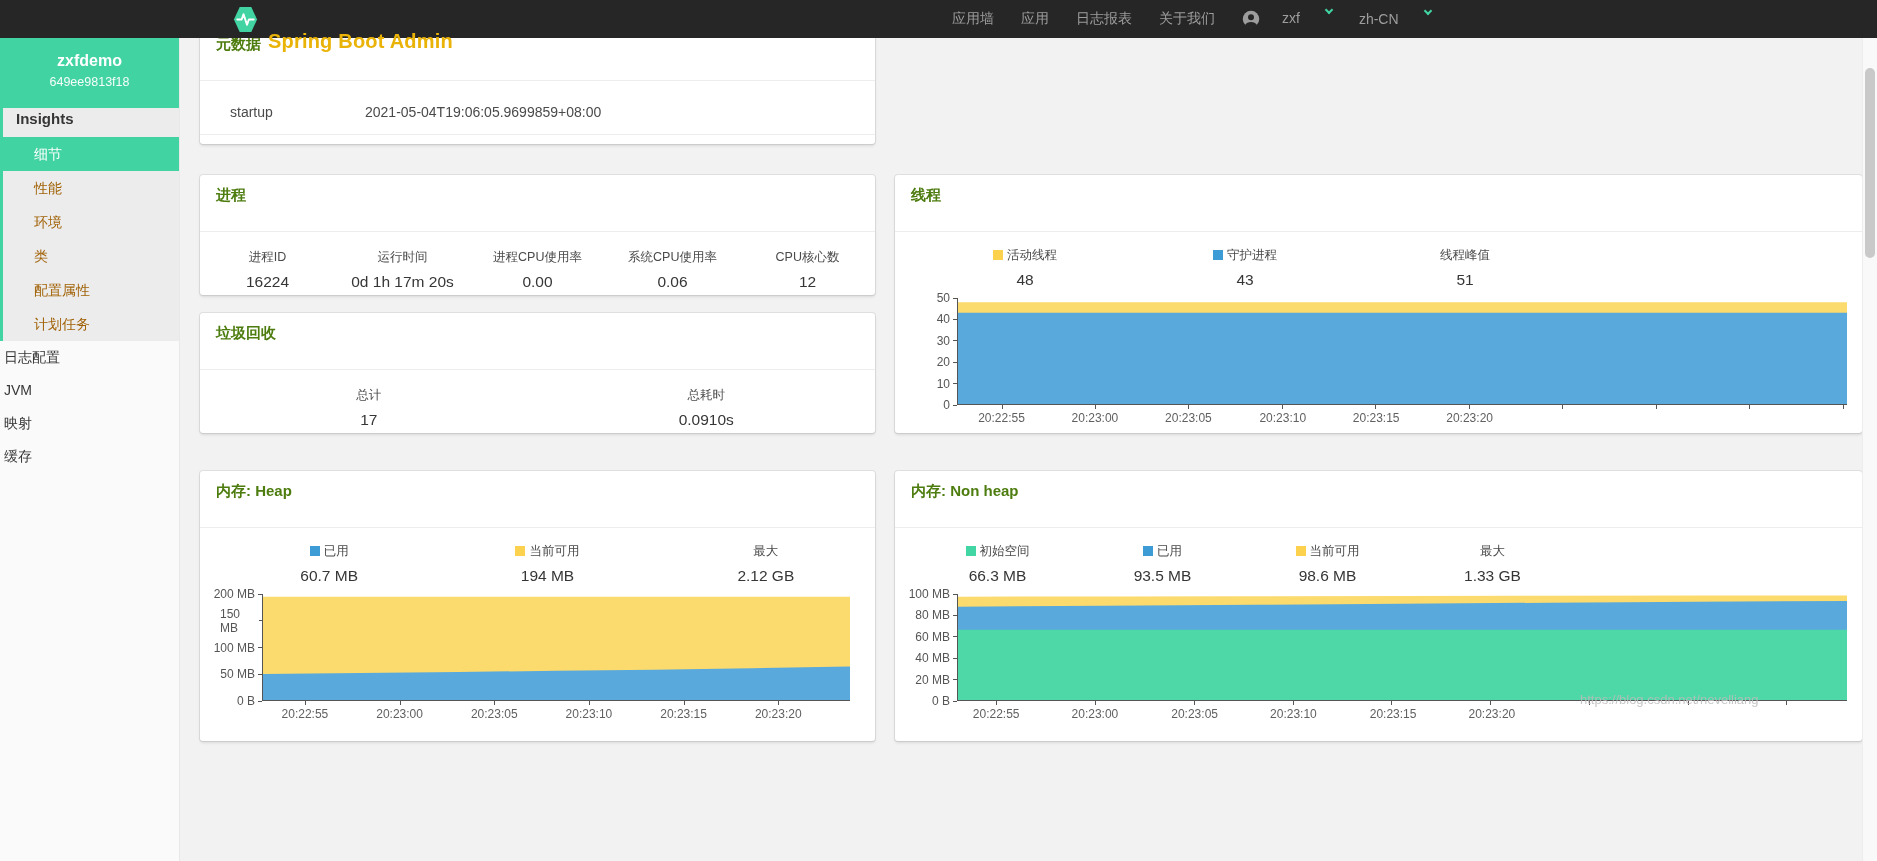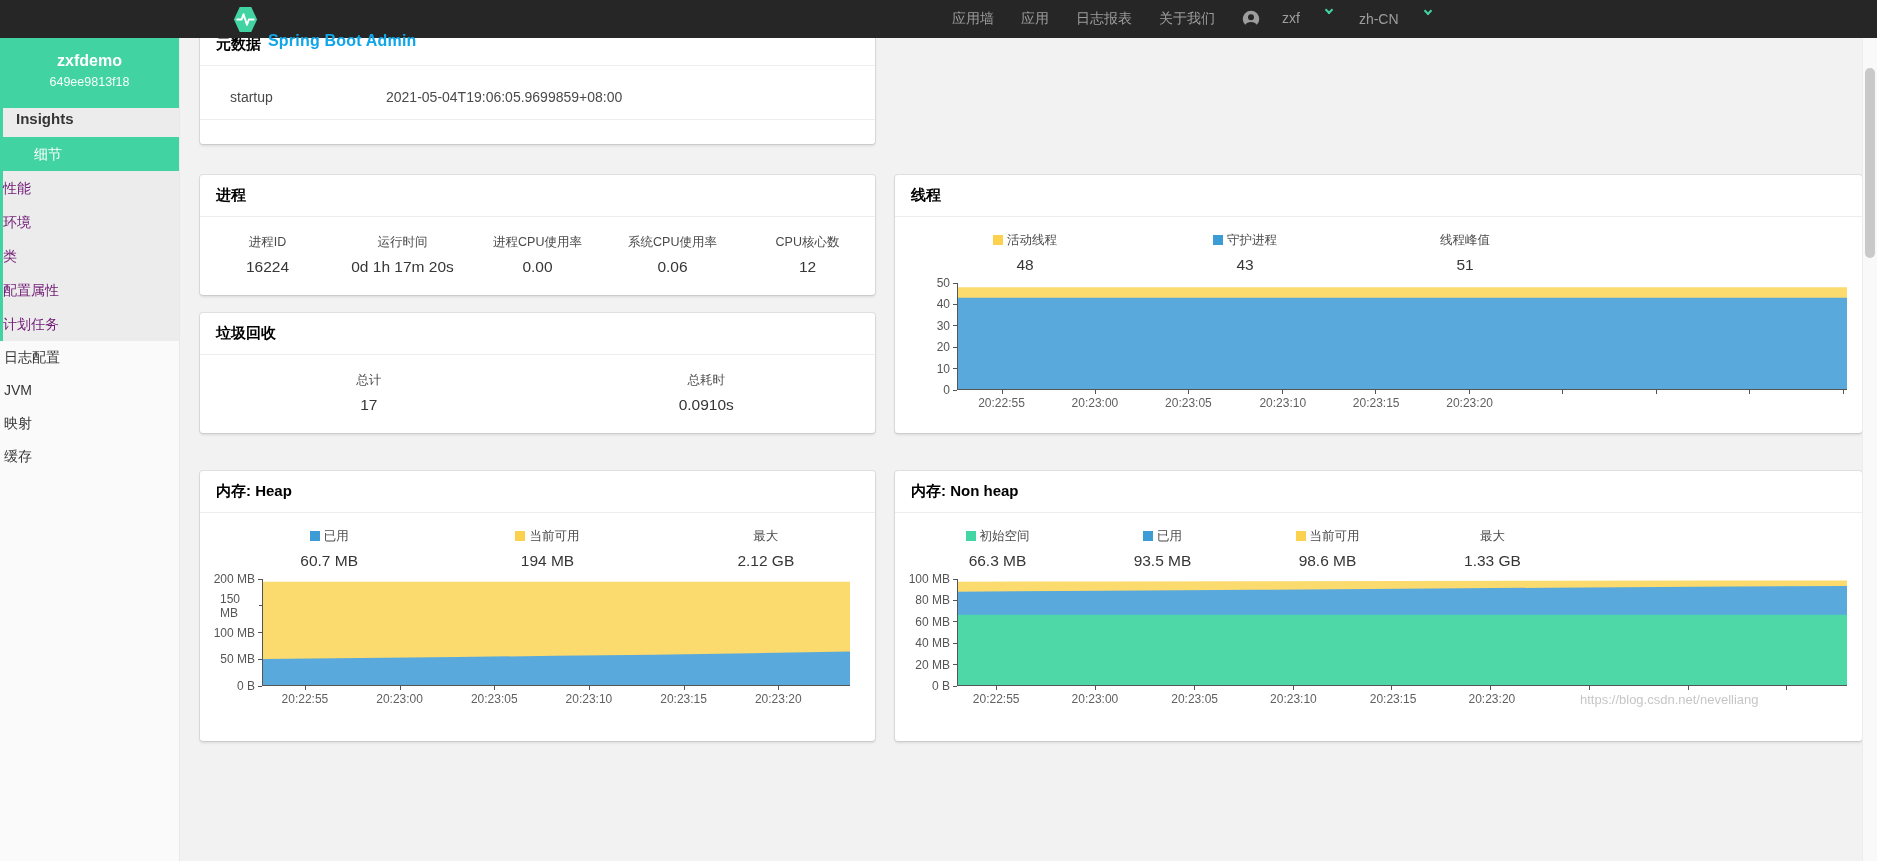--- a/index.html
+++ b/index.html
@@ -2,51 +2,51 @@
 <html><head>
 <meta charset="utf-8">
 <style>
   * { margin:0; padding:0; box-sizing:border-box; }
   html,body { width:1877px; height:861px; overflow:hidden;
     font-family:"Liberation Sans","DejaVu Sans",sans-serif; background:#f2f2f2; color:#363636; }
 
   
   .navbar { position:absolute; left:0; top:0; width:1877px; height:38px; background:#262626; z-index:50; }
   .brand { position:absolute; left:232px; top:0; height:38px; display:flex; align-items:center; gap:9px; }
-  .brand-text { color:#0ea5e9; font-size:16px; font-weight:bold; letter-spacing:0.2px;margin-top:44px; }
+  .brand-text { color:#eab308; font-size:20px; font-weight:bold; letter-spacing:0.2px;margin-top:44px; }
   .nav-right { position:absolute; left:952px; top:0; height:38px; display:flex; align-items:center; gap:27px; }
   .nav-link { color:#9d9d9d; font-size:14px; text-decoration:none; cursor:pointer; white-space:nowrap; }
   .nav-group { display:flex; align-items:flex-start; gap:22px; cursor:pointer; color:#9d9d9d; font-size:14px; }
   .chev { display:inline-block; width:6px; height:6px; border-right:2px solid #42d3a2; border-bottom:2px solid #42d3a2; transform:rotate(45deg); margin-left:4px; margin-top:-3px; }
 
   
   .sidebar { position:absolute; left:0; top:38px; width:180px; bottom:0; background:#fafafa; border-right:1px solid #e8e8e8; }
   .app-header { height:70px; background:#42d3a2; color:#fff; text-align:center; padding-top:14px; cursor:pointer; }
   .app-name { font-size:16px; font-weight:bold; }
   .app-id { font-size:12.5px; margin-top:5px; opacity:0.95; }
   .insights-group { background:#ececec; border-left:3px solid #42d3a2; }
   .section-title { font-size:15px; font-weight:bold; color:#363636; padding:2px 0 10px 13px; }
-  .sub-item { height:34px; line-height:34px; font-size:14px; color:#701a75; cursor:pointer; }
+  .sub-item { height:34px; line-height:34px; padding-left:31px; font-size:14px; color:#a16207; cursor:pointer; }
   .sub-item.active { background:#42d3a2; color:#fff; margin-left:-3px; padding-left:34px; }
   .root-item { height:33px; line-height:33px; padding-left:4px; font-size:14px; color:#363636; cursor:pointer; }
 
   
   .content { position:absolute; left:180px; top:38px; width:1682px; bottom:0; }
   .card { position:absolute; background:#fff; border-radius:3px;
           box-shadow:0 2px 3px rgba(10,10,10,.1), 0 0 0 1px rgba(10,10,10,.08); }
-  .card-header { font-size:15px; font-weight:bold; color:#000000; padding:11px 16px 11px 16px; border-bottom:1px solid #ededed; }
+  .card-header { font-size:15px; font-weight:bold; color:#4d7c0f; padding:11px 16px 26px 16px; border-bottom:1px solid #ededed; }
 
   .card-meta    { left:20px;  top:-14px; width:675px; height:120px; }
   .card-process { left:20px;  top:137px; width:675px; height:120px; }
   .card-gc      { left:20px;  top:275px; width:675px; height:120px; }
   .card-heap    { left:20px;  top:433px; width:675px; height:270px; }
   .card-threads { left:715px; top:137px; width:967px; height:258px; }
   .card-nonheap { left:715px; top:433px; width:967px; height:270px; }
 
-  .meta-row { display:flex; align-items:center; padding:0 16px 0 30px; height:46px; margin-top:8px; border-bottom:1px solid #ededed; font-size:14px; color:#4a4a4a;gap:21px; }
+  .meta-row { display:flex; align-items:center; padding:0 16px 0 30px; height:46px; margin-top:8px; border-bottom:1px solid #ededed; font-size:14px; color:#4a4a4a; }
   .meta-key { width:135px; }
 
   .stats { display:flex; padding-top:17px; }
   .stat { flex:1; text-align:center; }
   .stat-label { font-size:12.5px; color:#4a4a4a; }
   .stat-value { font-size:15.5px; color:#363636; margin-top:7px; }
 
   .legend { display:flex; padding:15px 0 9px 0; margin-left:20px; }
   .legend.w660 { width:660px; }
   .leg { flex:1; text-align:center; }

